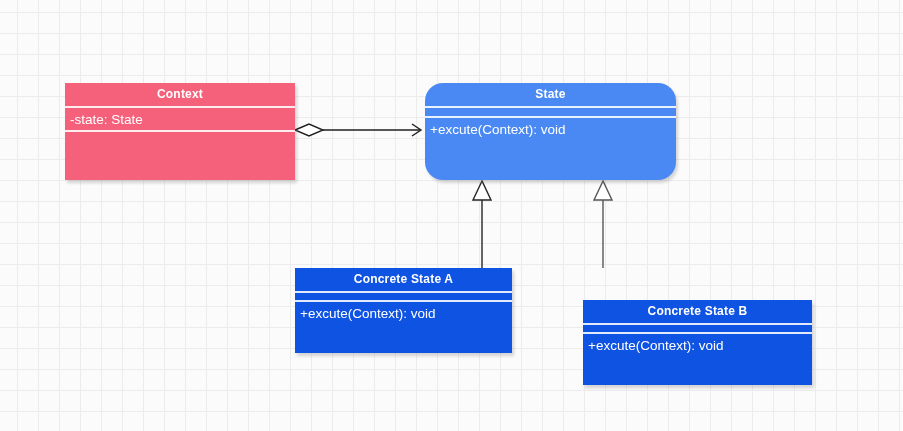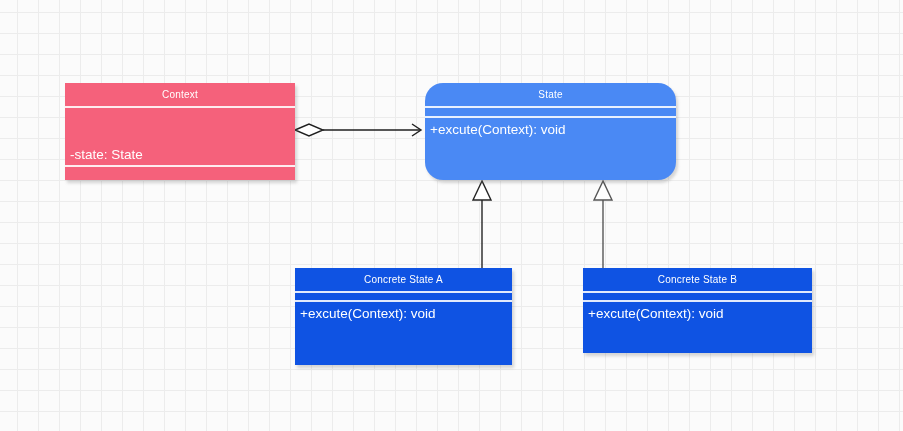--- a/index.html
+++ b/index.html
@@ -26,42 +26,42 @@
   .uml-class {
     position: absolute;
     display: flex;
     flex-direction: column;
     color: #ffffff;
     box-shadow: 2px 3px 3px rgba(110,110,110,0.28);
     box-sizing: border-box;
     cursor: default;
   }
   .uml-title {
-    font-weight: normal;
-    font-size: 10px;
+    font-weight: bold;
+    font-size: 12px;
     text-align: center;
     line-height: 23px;
     height: 23px;
     letter-spacing: 0.2px;
   }
   .uml-sep {
     height: 0;
     border-top: 2px solid rgba(255,255,255,0.88);
   }
   .uml-attrs, .uml-methods {
     padding: 3px 0 0 5px;
     font-size: 13.5px;
   }
   .uml-line { line-height: 17px; white-space: nowrap; }
   .uml-attrs.empty { padding: 0; }
   .pos-context       { left: 65px;  top: 83px;  width: 230px; height: 97px; }
-  .pos-context .uml-attrs   { height: 19px; margin-top: 35px; }
+  .pos-context .uml-attrs   { height: 19px; }
   .pos-state         { left: 425px; top: 83px;  width: 251px; height: 97px; }
   .pos-state .uml-attrs.empty { height: 8px; }
-  .pos-concrete-a    { left: 295px; top: 268px; width: 217px; height: 97px; }
+  .pos-concrete-a    { left: 295px; top: 268px; width: 217px; height: 85px; }
   .pos-concrete-b    { left: 583px; top: 268px; width: 229px; height: 85px; }
   .pos-concrete-a .uml-attrs.empty, .pos-concrete-b .uml-attrs.empty { height: 7px; }
   .uml-methods { flex: 1; }
 </style>
 </head>
 <body>
 
 <div class="canvas">
 
   <svg class="edges" viewBox="0 0 903 431">
@@ -105,21 +105,21 @@
   <div class="uml-class pos-concrete-a" style="background-color: rgb(15, 83, 227);">
     <div class="uml-title">Concrete State A</div>
     <div class="uml-sep"></div>
     <div class="uml-attrs empty"></div>
     <div class="uml-sep"></div>
     <div class="uml-methods">
       <div class="uml-line">+excute(Context): void</div>
     </div>
   </div>
 
-  <div class="uml-class pos-concrete-b" style="background-color: rgb(15, 83, 227);">
+  <div class="uml-class pos-concrete-b" style="background-color: rgb(15, 83, 227); margin-top: 32px;">
     <div class="uml-title">Concrete State B</div>
     <div class="uml-sep"></div>
     <div class="uml-attrs empty"></div>
     <div class="uml-sep"></div>
     <div class="uml-methods">
       <div class="uml-line">+excute(Context): void</div>
     </div>
   </div>
 
 </div>

